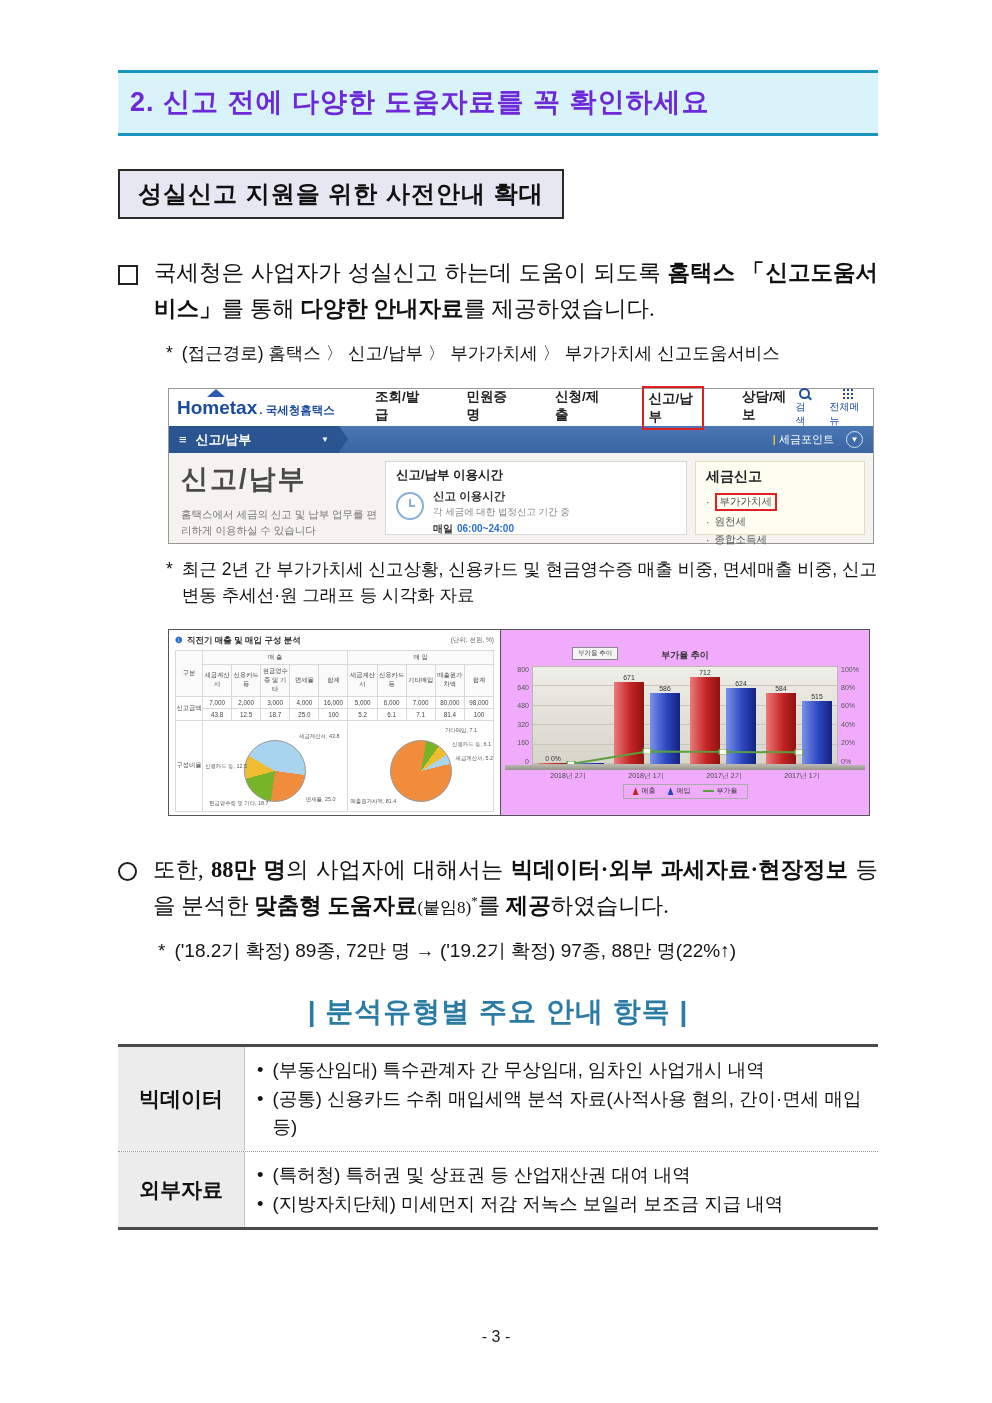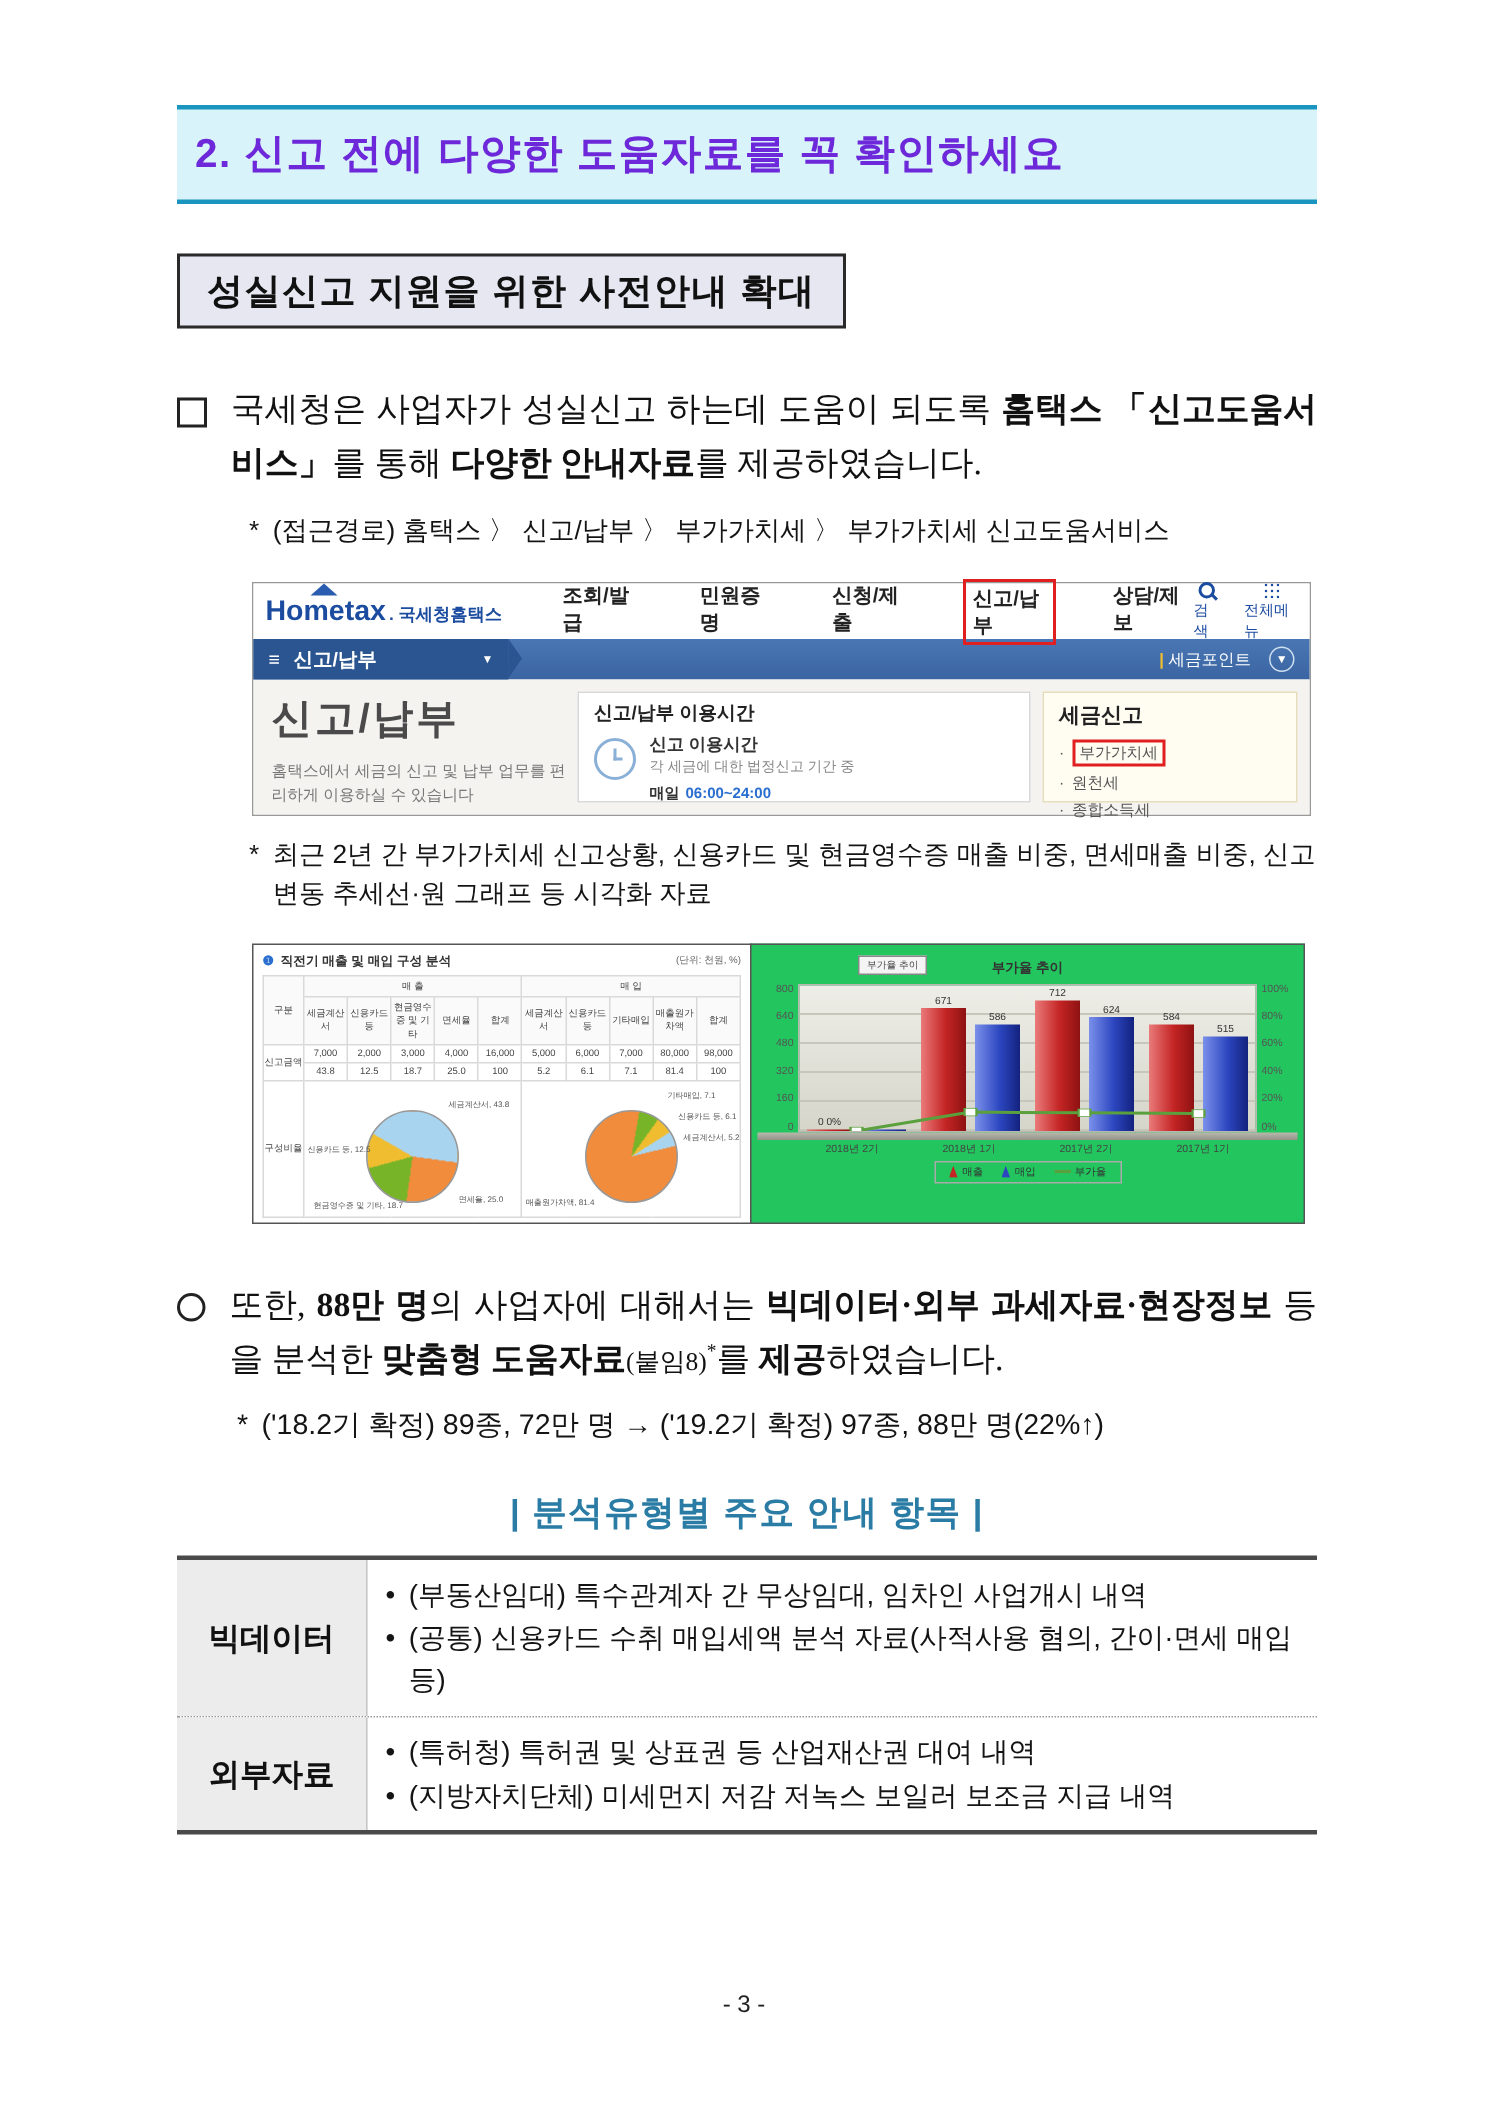--- a/index.html
+++ b/index.html
@@ -61,21 +61,21 @@
   .ucol .tm .dl{color:#333;font-weight:bold;margin-right:4px}
   .ucol .tm .tv{color:#2a6fd0;font-weight:bold}
   .hx-side{width:148px;flex:none;background:#fffdf2;border:1px solid #e4dcbc;padding:6px 10px}
   .hx-side .h{font-size:14px;font-weight:bold;color:#222;margin:0 0 7px}
   .hx-side .si{font-size:10.5px;color:#555;margin:4px 0;display:flex;align-items:center;gap:5px}
   .rbox{border:2px solid #e02020;padding:0 3px}
 
   
   .charts{margin:20px 0 0 50px;width:706px;display:flex;font-family:"Liberation Sans",sans-serif}
   .panelL{width:333px;border:1px solid #555;background:#fff;padding:3px 6px;box-sizing:border-box}
-  .panelR{width:370px;border:1px solid #555;border-left:1px solid #555;margin-left:-1px;background:#22c55e;box-sizing:border-box;padding:4px 5px}
+  .panelR{width:370px;border:1px solid #555;border-left:1px solid #555;margin-left:-1px;background:#f0abfc;box-sizing:border-box;padding:14px 5px}
   .ap-title{display:flex;justify-content:space-between;align-items:center;font-size:8.5px;font-weight:bold;color:#333;padding:2px 0 3px}
   .ap-title .info{color:#2a6fd0;margin-right:2px}
   .ap-unit{font-weight:normal;font-size:6.5px;color:#666}
   table.ap{width:100%;border-collapse:collapse;font-size:6.3px;color:#444;text-align:center;table-layout:fixed}
   .ap th,.ap td{border:1px solid #d9d9d9;padding:2px 0}
   .ap th{background:#fafafa;font-weight:normal}
   .ap .glab{width:26px}
   .piecell{height:86px;position:relative}
   .pie{width:60px;height:60px;border-radius:50%;margin:14px auto 4px;border:1px solid #999}
   .plab{position:absolute;font-size:5.4px;color:#555;white-space:nowrap}
@@ -100,21 +100,21 @@
   .bc-x{display:flex;margin:1px 23px 0;font-size:7px;color:#444}
   .bc-x span{flex:1;text-align:center}
   .bc-legend{width:fit-content;margin:3px auto 2px;border:1px solid #aaa;padding:1.5px 9px;display:flex;gap:12px;font-size:7px;color:#333;align-items:center}
   .lg{display:flex;align-items:center;gap:3px}
   .mk{width:6px;height:8px}
   .mk.red{background:#c42424;clip-path:polygon(50% 0,100% 100%,0 100%)}
   .mk.blue{background:#2c46c0;clip-path:polygon(50% 0,100% 100%,0 100%)}
   .mk.line{width:11px;height:2px;background:#5aa03c}
 
   
-  .gthead{margin-top:28px;text-align:center;color:#2a7ca5;font-family:"Liberation Sans",sans-serif;font-weight:bold;font-size:23px;letter-spacing:1px}
+  .gthead{margin-top:28px;text-align:center;color:#2a7ca5;font-family:"Liberation Sans",sans-serif;font-weight:bold;font-size:28px;letter-spacing:1px}
   .gt{margin-top:13px;border-top:3px solid #4a4a4a;border-bottom:3px solid #4a4a4a;font-family:"Liberation Sans",sans-serif}
   .gt .row{display:flex;border-bottom:1px dotted #999}
   .gt .row:last-child{border-bottom:none}
   .gt .lab{width:126px;flex:none;background:#ececec;display:flex;align-items:center;justify-content:center;font-weight:bold;font-size:21px;border-right:1px solid #c6c6c6}
   .gt .items{flex:1;padding:9px 12px;font-size:18.5px;line-height:1.55;color:#141414}
   .gt .it{display:flex;gap:9px}
   .pageno{position:absolute;left:0;width:992px;top:1328px;text-align:center;font-family:"Liberation Sans",sans-serif;font-size:16px;color:#222}
 </style>
 </head>
 <body>

